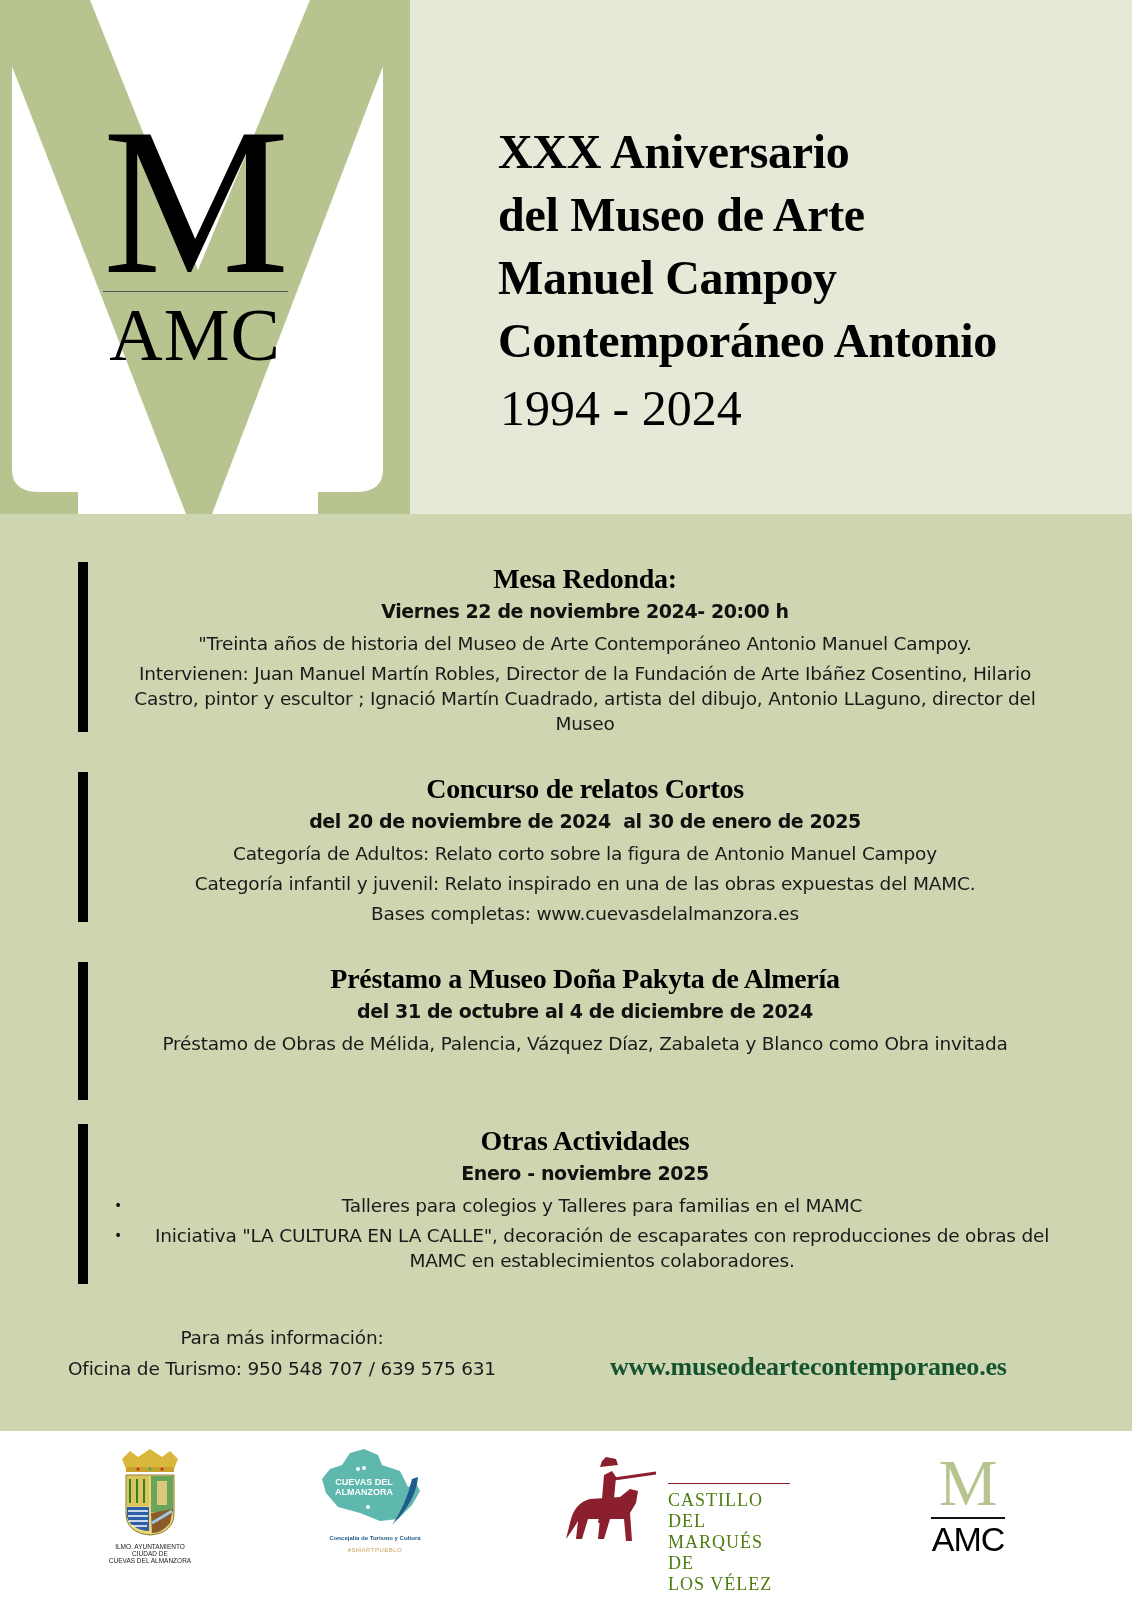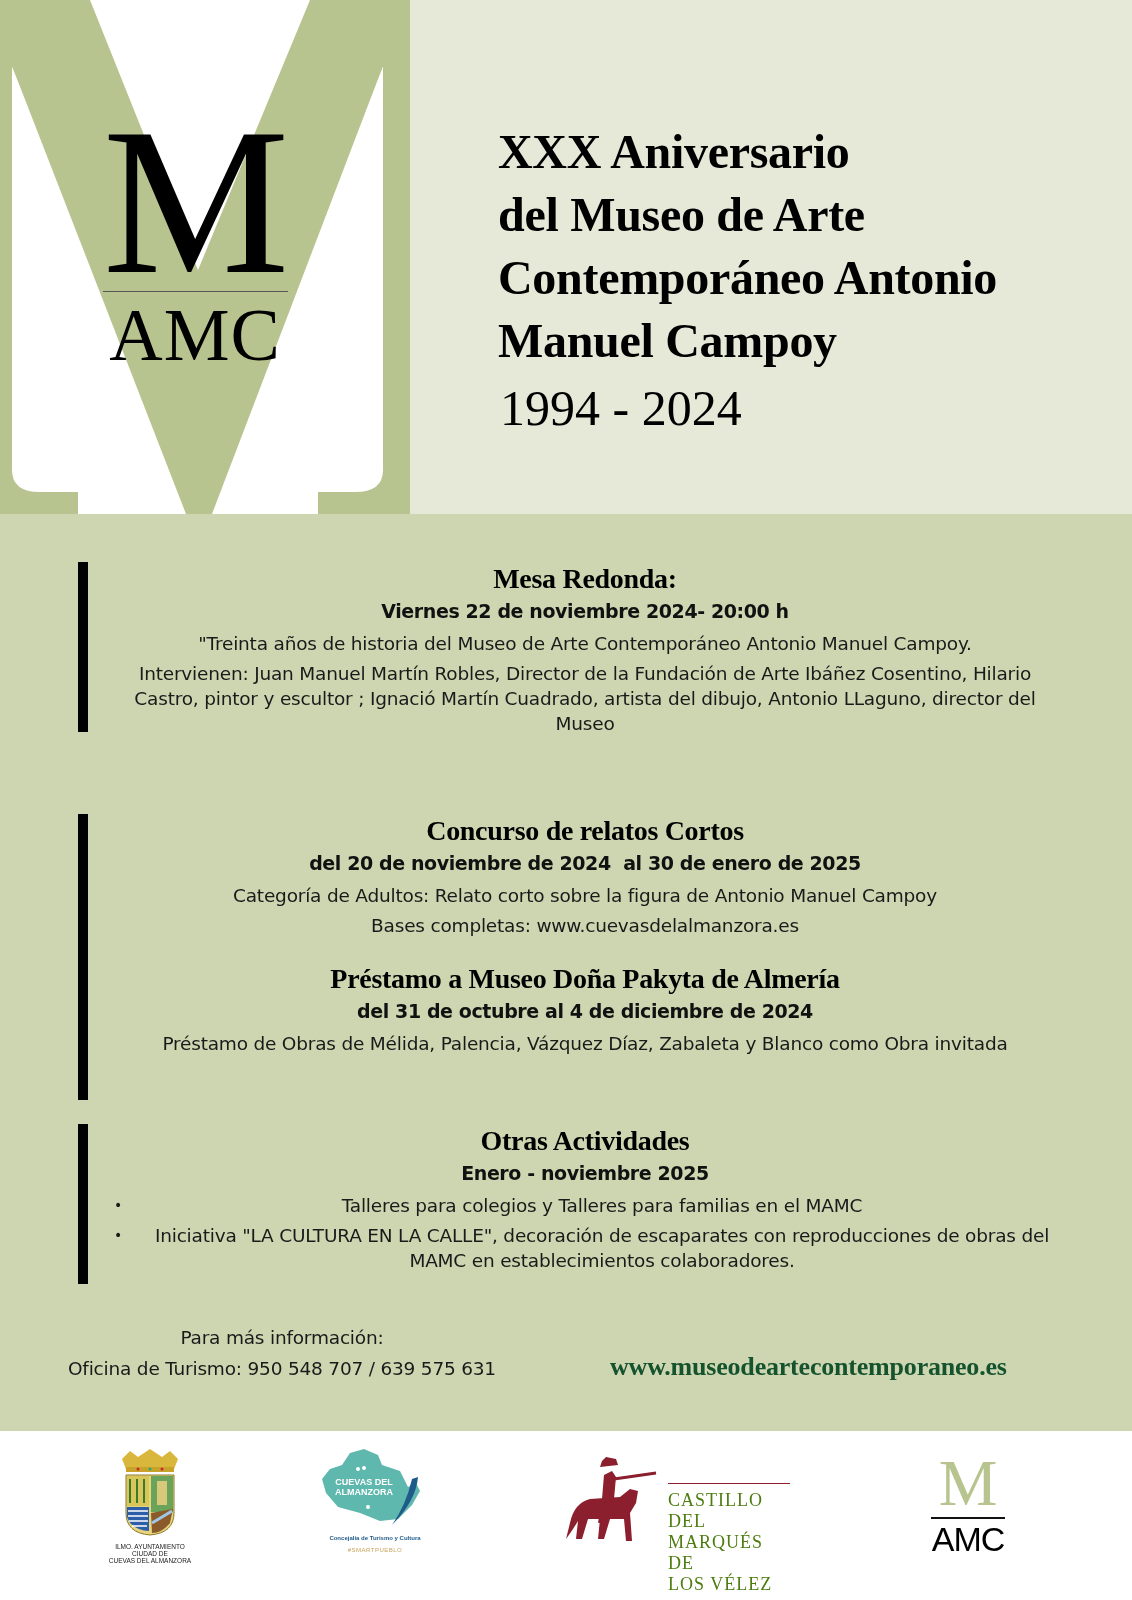--- a/index.html
+++ b/index.html
@@ -25,21 +25,21 @@
     .section { position: absolute; left: 78px; width: 980px; padding-left: 34px; }
     .section .bar { position: absolute; left: 0; top: 0; width: 10px; height: 100%; background: #000; }
     .section h2 { font-family: "Liberation Serif", serif; font-weight: bold; font-size: 28px; line-height: 34px; color: #000; letter-spacing: -0.3px; }
     .section .sub { font-family: "DejaVu Sans", sans-serif; font-weight: bold; font-size: 19px; line-height: 30px; color: #111; letter-spacing: -0.4px; }
     .section p { font-family: "DejaVu Sans", sans-serif; font-size: 18.5px; line-height: 25px; color: #1a1a1a; letter-spacing: -0.2px; margin-top: 5px; }
     .section ul { list-style: none; margin-top: 3px; }
     .section li { position: relative; padding-left: 34px; font-size: 18.5px; line-height: 25px; color: #1a1a1a; letter-spacing: -0.2px; margin-top: 5px; }
     .section li .dot { position: absolute; left: 2px; top: 0; font-size: 14px; }
 
     .s1 { top: 48px; height: 170px; }
-    .s2 { top: 258px; height: 150px; margin-top: 42px; }
+    .s2 { top: 258px; height: 150px; }
     .s3 { top: 448px; height: 138px; }
     .s4 { top: 610px; height: 160px; }
 
     .info { position: absolute; left: 68px; top: 808px; font-size: 18.5px; line-height: 31px; color: #1a1a1a; letter-spacing: -0.2px; }
     .website { position: absolute; left: 610px; top: 838px; font-family: "Liberation Serif", serif; font-weight: bold; font-size: 26px; color: #14532d; letter-spacing: -0.2px; }
 
     
     .footer { position: absolute; left: 0; top: 1431px; width: 992px; height: 169px; background: #fff; }
     .logo-box { position: absolute; }
     .crest { left: 100px; top: 16px; width: 100px; }
@@ -71,41 +71,42 @@
       <path d="M383 66 L360 66 L200 420 L200 514 L212 514 Z" fill="#b8c48f"></path>
     </svg>
     <div class="logo-m">M</div>
     <div class="logo-rule"></div>
     <div class="logo-amc">AMC</div>
   </div>
 
   <div class="title">
     <div class="line">XXX Aniversario</div>
     <div class="line">del Museo de Arte</div>
+    <div class="line">Manuel Campoy</div>
     <div class="line">Contemporáneo Antonio</div>
-    <div class="line">Manuel Campoy</div>
     <div class="years">1994 - 2024</div>
   </div>
 </div>
 
 <div class="content">
 
   <div class="section s1">
     <div class="bar"></div>
     <h2>Mesa Redonda:</h2>
     <div class="sub">Viernes 22 de noviembre 2024- 20:00 h</div>
     <p>"Treinta años de historia del Museo de Arte Contemporáneo Antonio Manuel Campoy.</p>
     <p>Intervienen: Juan Manuel Martín Robles, Director de la Fundación de Arte Ibáñez Cosentino, Hilario Castro, pintor y escultor ; Ignació Martín Cuadrado, artista del dibujo, Antonio LLaguno, director del Museo</p>
   </div>
 
   <div class="section s2">
     <div class="bar"></div>
     <h2>Concurso de relatos Cortos</h2>
     <div class="sub" style="white-space: pre;">del 20 de noviembre de 2024  al 30 de enero de 2025</div>
     <p>Categoría de Adultos: Relato corto sobre la figura de Antonio Manuel Campoy</p>
+    <p>Categoría infantil y juvenil: Relato inspirado en una de las obras expuestas del MAMC.</p>
     <p>Bases completas: www.cuevasdelalmanzora.es</p>
   </div>
 
   <div class="section s3">
     <div class="bar"></div>
     <h2>Préstamo a Museo Doña Pakyta de Almería</h2>
     <div class="sub">del 31 de octubre al 4 de diciembre de 2024</div>
     <p>Préstamo de Obras de Mélida, Palencia, Vázquez Díaz, Zabaleta y Blanco como Obra invitada</p>
   </div>
 

